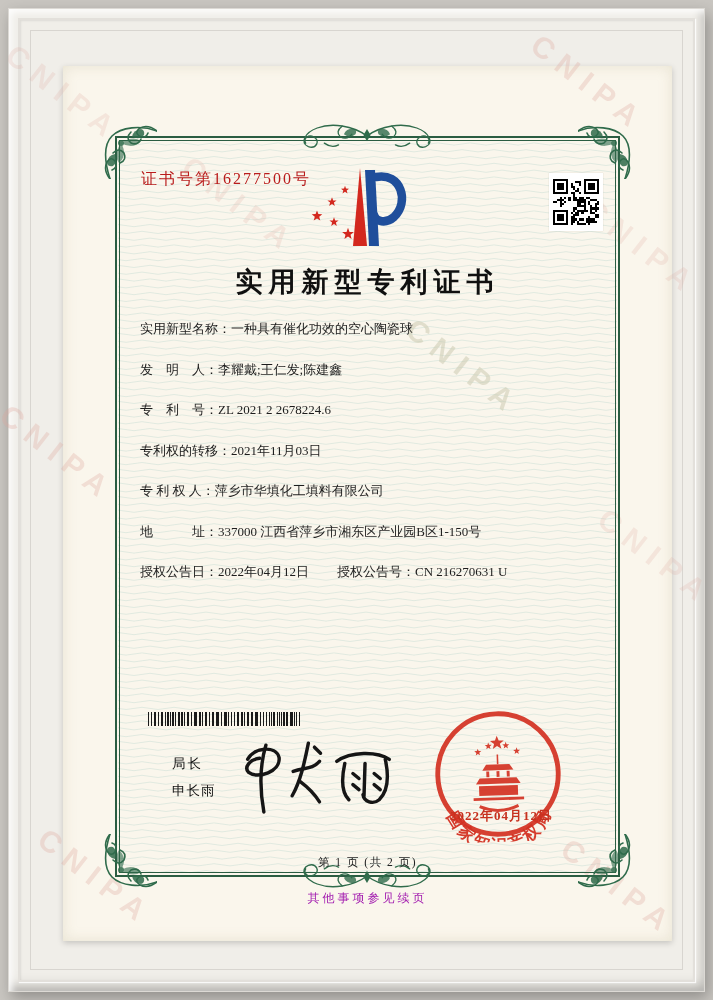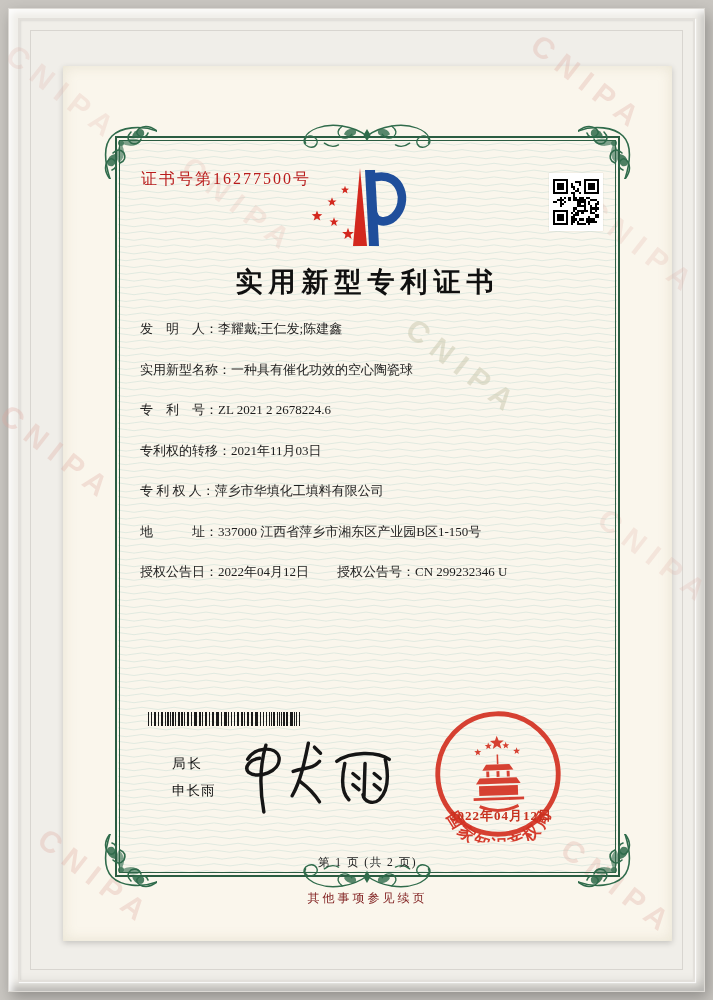--- a/index.html
+++ b/index.html
@@ -49,21 +49,21 @@
   .signer{position:absolute;left:140px;top:755px;font-size:13.5px;letter-spacing:2px;color:#111;
           font-family:"Liberation Sans","DejaVu Sans",sans-serif;margin-left:32px;}
   .signer .s2{margin-top:9px;letter-spacing:1px;}
   .signature{position:absolute;left:233px;top:731px;width:172px;height:86px;z-index:7;}
   .seal{position:absolute;left:430px;top:706px;width:136px;height:136px;z-index:6;transform:rotate(-2deg);}
   .seal-date{position:absolute;left:434px;top:807px;width:134px;text-align:center;z-index:7;
              color:#c6311f;font-size:13px;font-weight:600;letter-spacing:1px;}
   .page-ind{position:absolute;left:115px;top:855px;width:505px;text-align:center;
             font-size:11.5px;letter-spacing:1.5px;color:#222;z-index:5;}
   .footer-note{position:absolute;left:63px;top:890px;width:609px;text-align:center;
-               font-size:12px;letter-spacing:3px;color:#7f1d1d;z-index:5;}
+               font-size:12px;letter-spacing:3px;color:#a21caf;z-index:5;}
   .hidden-defs{position:absolute;width:0;height:0;overflow:hidden;}
 </style>
 </head>
 <body>
 
 <div class="stage">
 
   <svg class="hidden-defs" aria-hidden="true">
     <defs>
       <symbol id="orn-corner" viewBox="0 0 60 60">
@@ -279,28 +279,28 @@
           <rect x="16" y="2" width="3" height="3" fill="#000"></rect>
           <rect x="0" y="14" width="7" height="7" fill="#000"></rect>
           <rect x="1" y="15" width="5" height="5" fill="#fff"></rect>
           <rect x="2" y="16" width="3" height="3" fill="#000"></rect>
         </svg>
     </div>
 
     <div class="title">实用新型专利证书</div>
 
     <div class="fields">
+      <div class="frow"><span class="flabel">实用新型名称：</span><span class="fvalue">一种具有催化功效的空心陶瓷球</span></div>
       <div class="frow"><span class="flabel">发　明　人：</span><span class="fvalue">李耀戴;王仁发;陈建鑫</span></div>
-      <div class="frow"><span class="flabel">实用新型名称：</span><span class="fvalue">一种具有催化功效的空心陶瓷球</span></div>
       <div class="frow"><span class="flabel">专　利　号：</span><span class="fvalue">ZL 2021 2 2678224.6</span></div>
       <div class="frow"><span class="flabel">专利权的转移：</span><span class="fvalue">2021年11月03日</span></div>
       <div class="frow"><span class="flabel">专 利 权 人：</span><span class="fvalue">萍乡市华填化工填料有限公司</span></div>
       <div class="frow"><span class="flabel">地　　　址：</span><span class="fvalue">337000 江西省萍乡市湘东区产业园B区1-150号</span></div>
       <div class="frow">
-        <span class="flabel">授权公告日：</span><span class="fvalue">2022年04月12日</span><span class="flabel fpair2">授权公告号：</span><span class="fvalue">CN 299232346 U</span>
+        <span class="flabel">授权公告日：</span><span class="fvalue">2022年04月12日</span><span class="flabel fpair2">授权公告号：</span><span class="fvalue">CN 216270631 U</span>
       </div>
     </div>
 
 
     <svg class="barcode" id="barcodesvg" viewBox="0 0 158 14" preserveAspectRatio="none">
         <rect x="0" y="0" width="1" height="14" fill="#1a1a1a"></rect>
         <rect x="3" y="0" width="1" height="14" fill="#1a1a1a"></rect>
         <rect x="6" y="0" width="2" height="14" fill="#1a1a1a"></rect>
         <rect x="10" y="0" width="1" height="14" fill="#1a1a1a"></rect>
         <rect x="13" y="0" width="2" height="14" fill="#1a1a1a"></rect>

